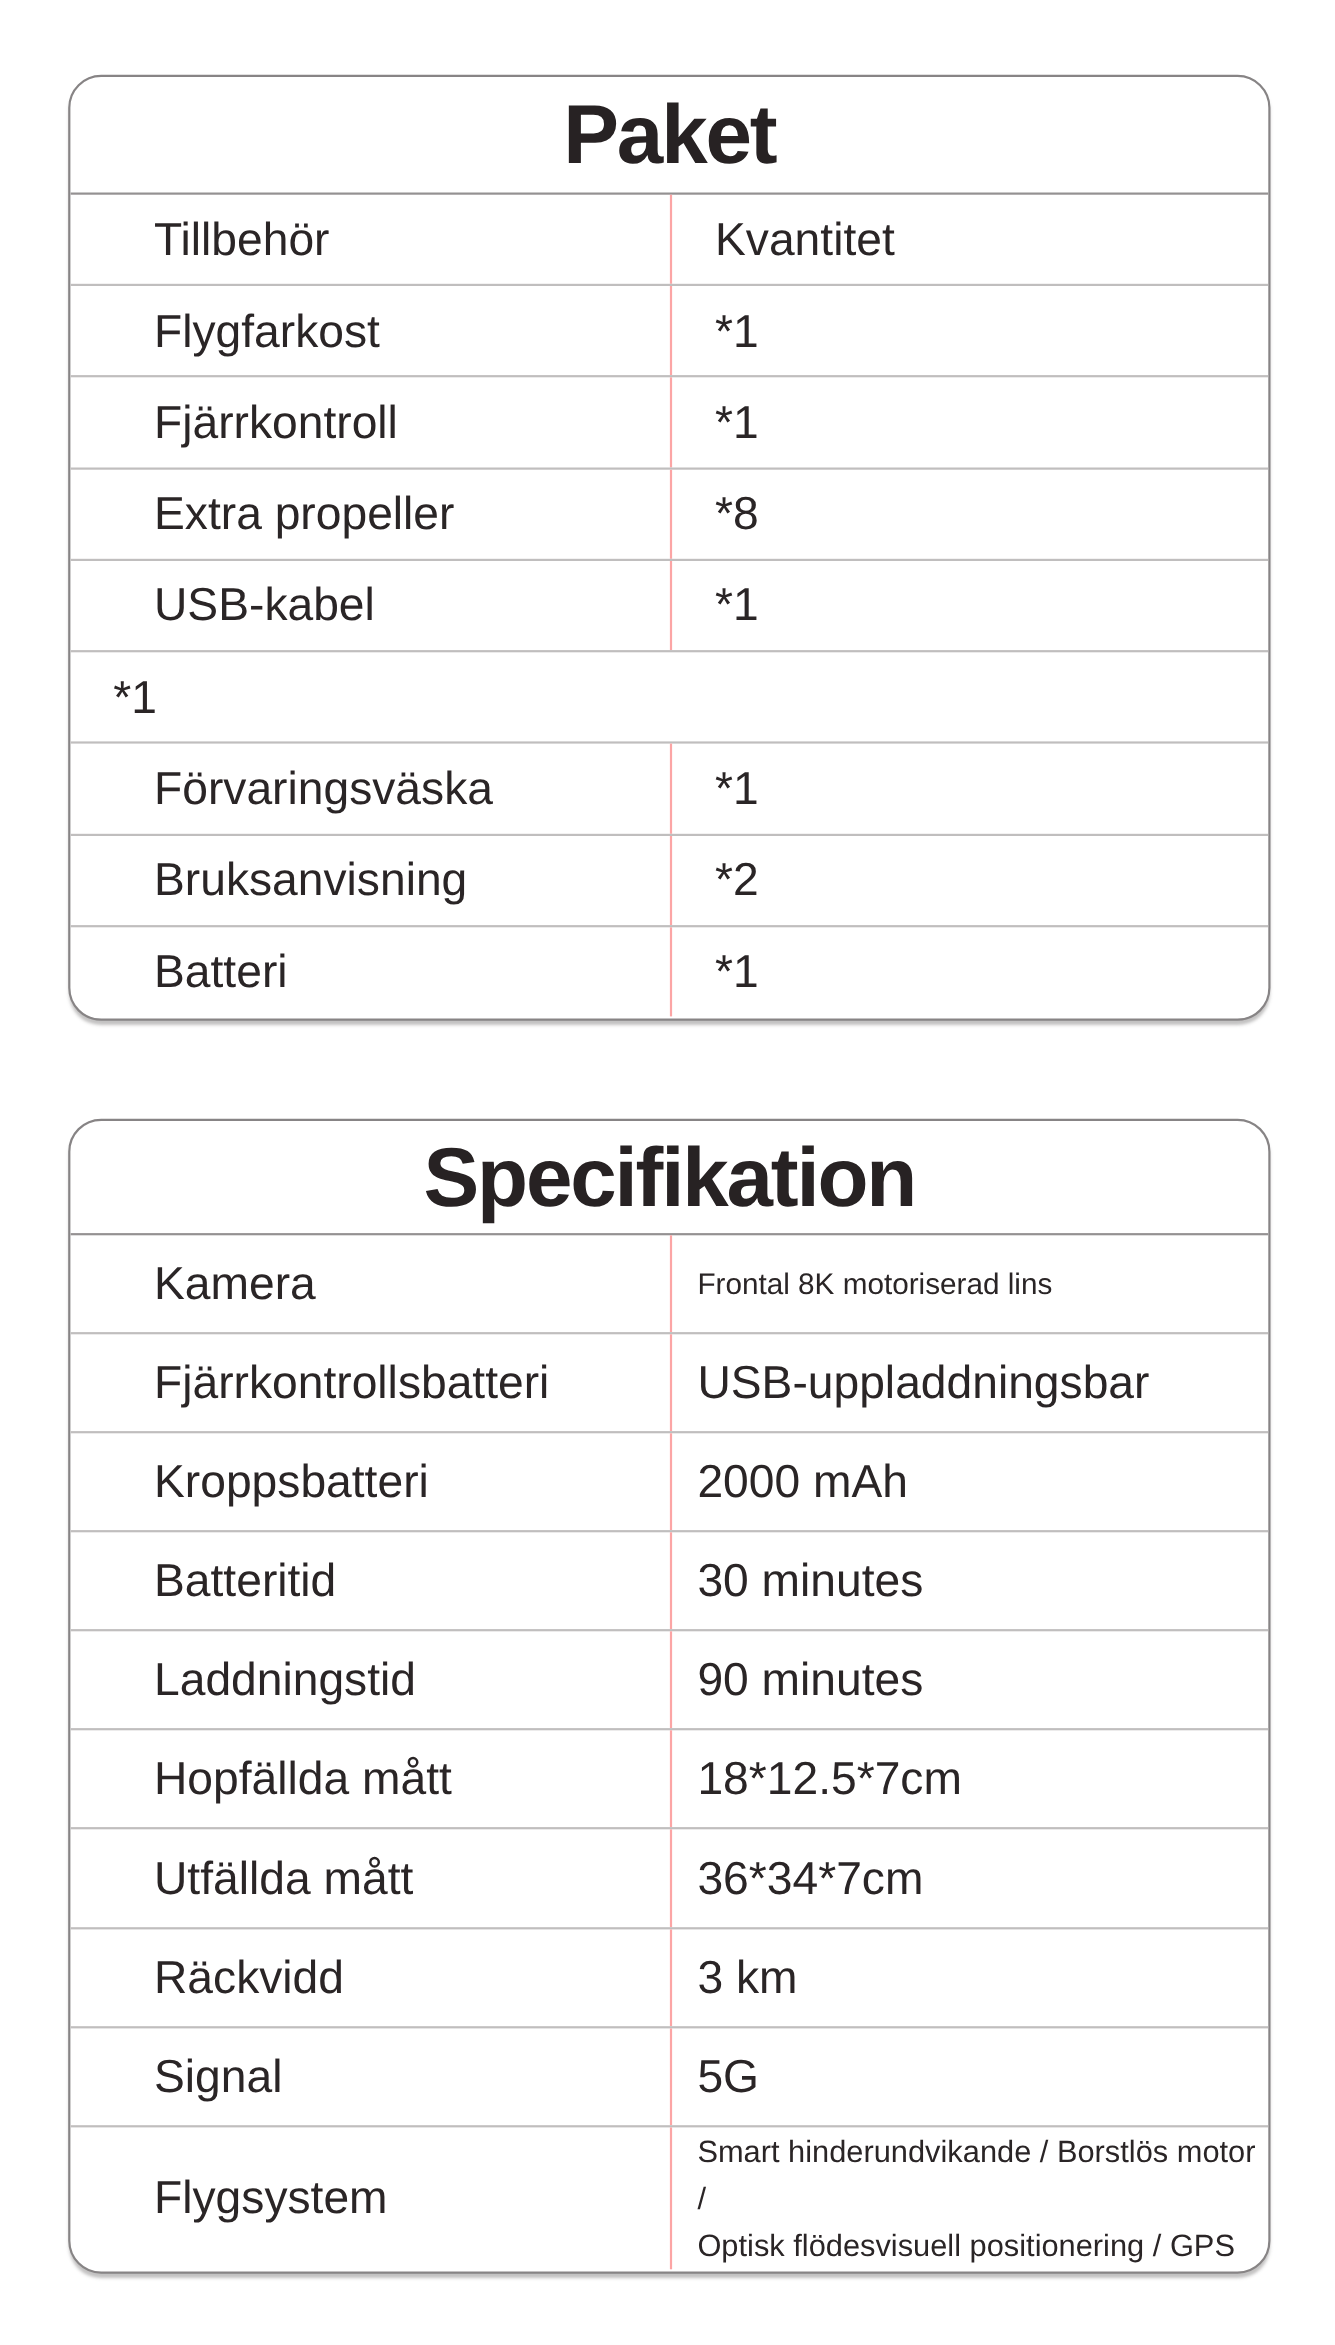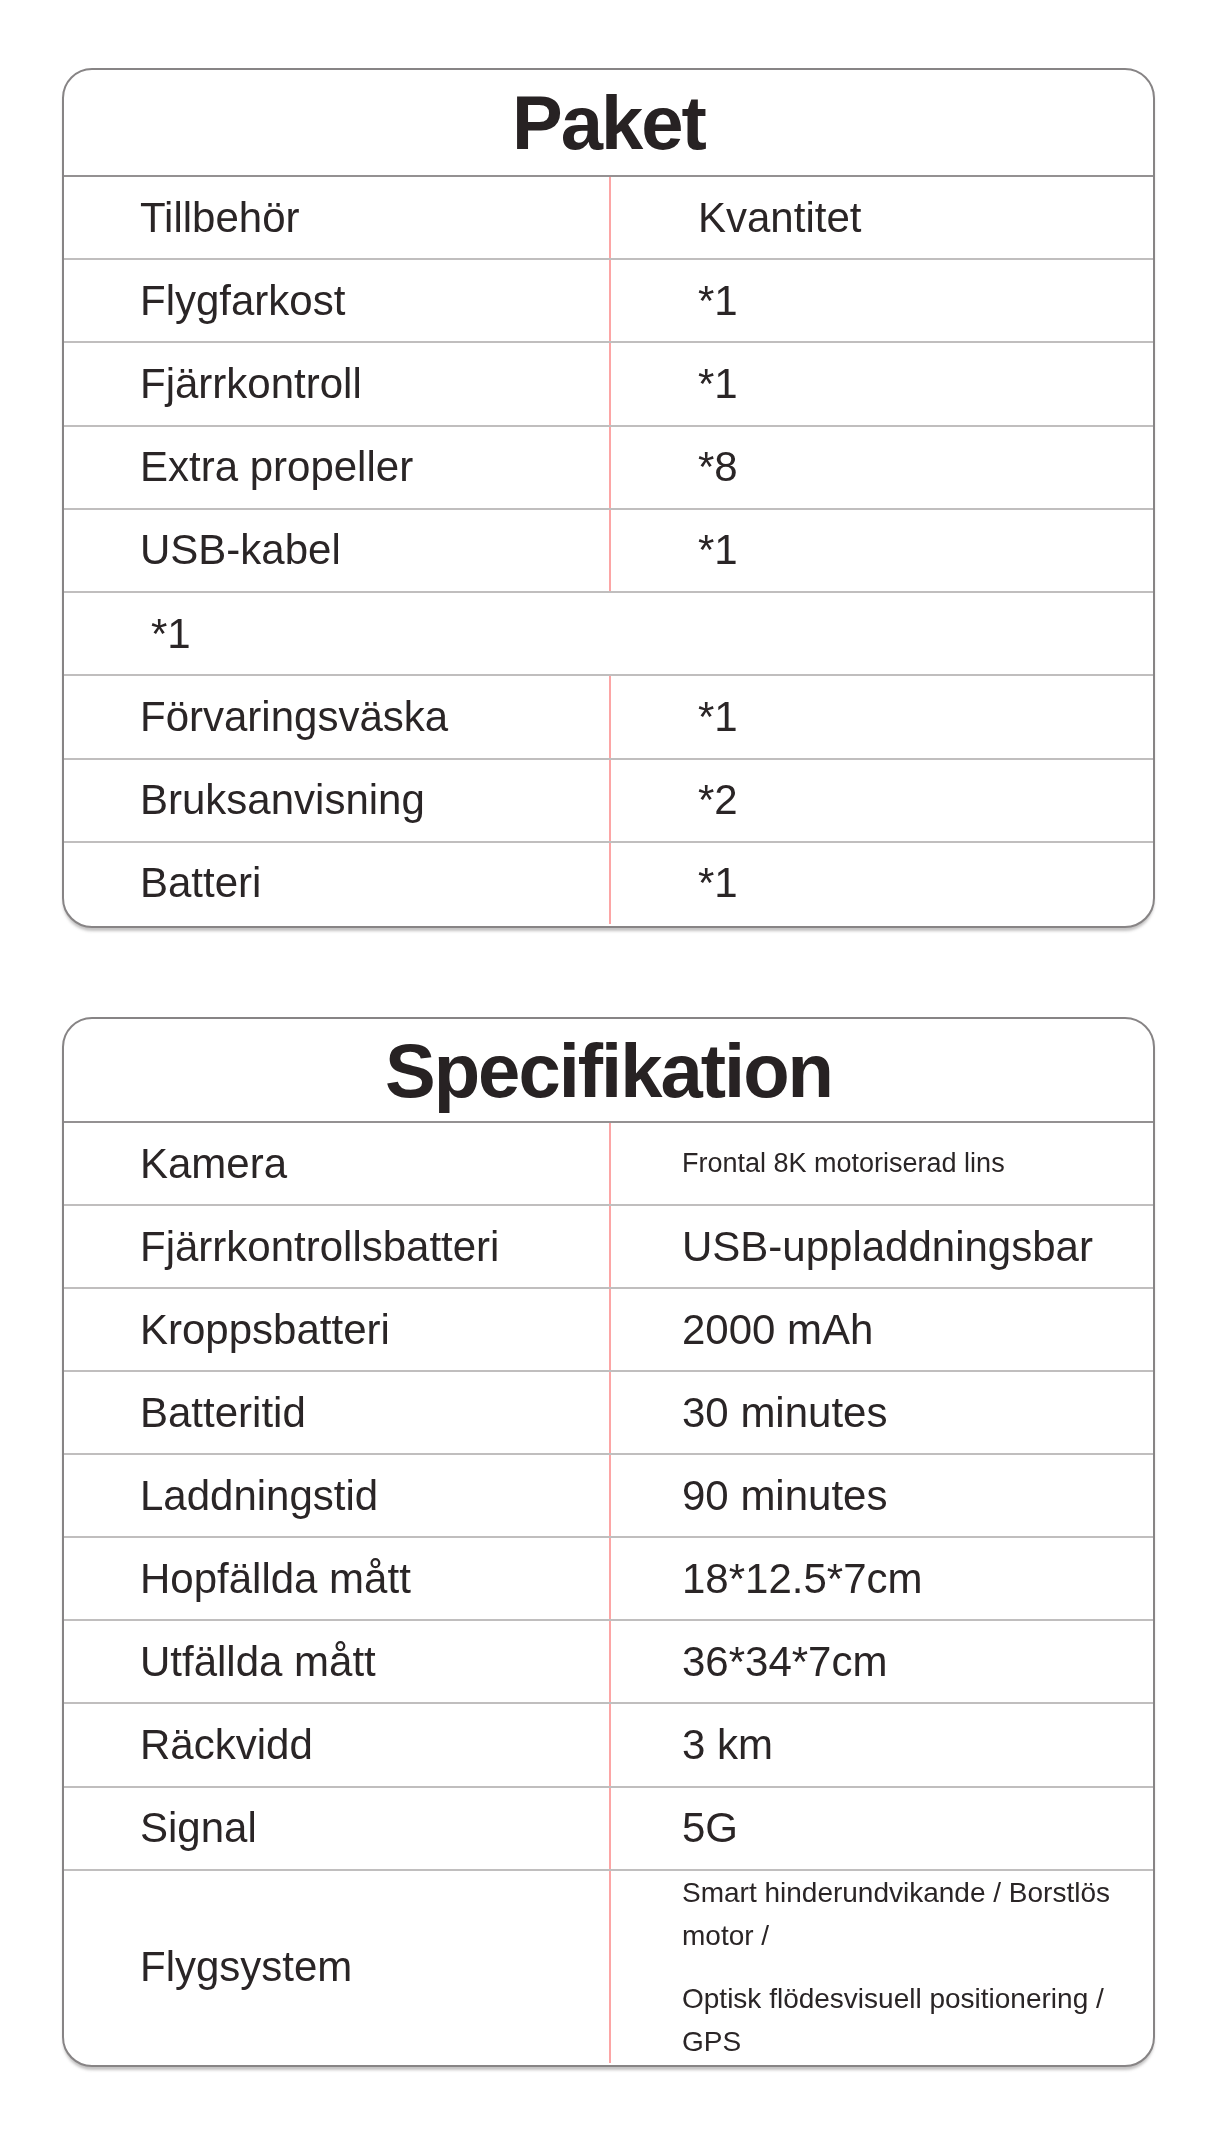--- a/index.html
+++ b/index.html
@@ -48,32 +48,31 @@
   .row + .row { border-top: 2px solid #c0bebe; }
 
   .cell { display: flex; align-items: center; font-size: 42px; color: #2a2526; }
   .cell-label {
     width: 547px;
     flex: 0 0 547px;
     border-right: 2px solid #fca5a5;
     padding-left: 76px;
     padding-right: 20px;
   }
-  .cell-value { flex: 1; padding-right: 4px; margin-left: 48px; }
+  .cell-value { flex: 1; padding-right: 4px; }
   #card-paket .cell-value { padding-left: 39px; }
   #card-spec  .cell-value { padding-left: 23px; }
 
   .val-sm { font-size: 27px; }
   .cell-value.val-xs {
     flex-direction: column;
     align-items: flex-start;
     justify-content: center;
     font-size: 28px;
     line-height: 1.54;
-    gap: 20px;
   }
 </style>
 </head>
 <body>
 
 <div class="canvas">
 
   <section class="card" id="card-paket">
     <div class="card-title">Paket</div>
     <div class="rows">

